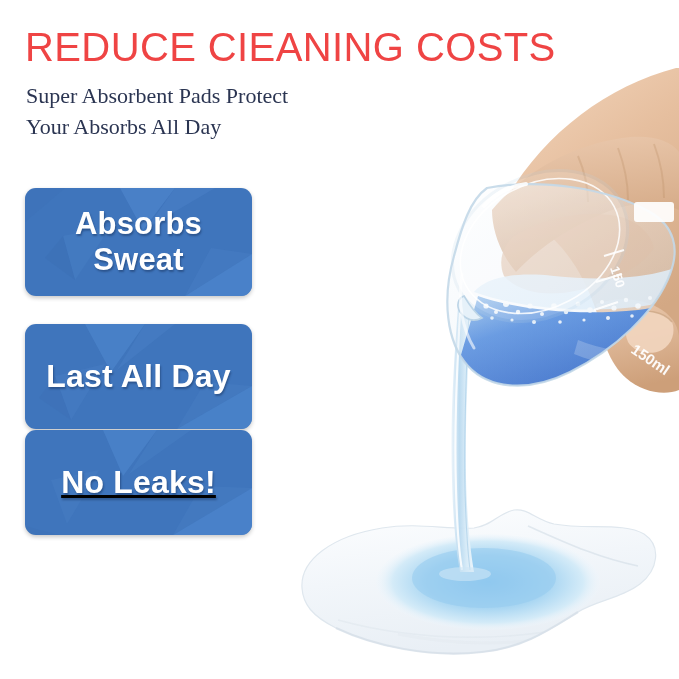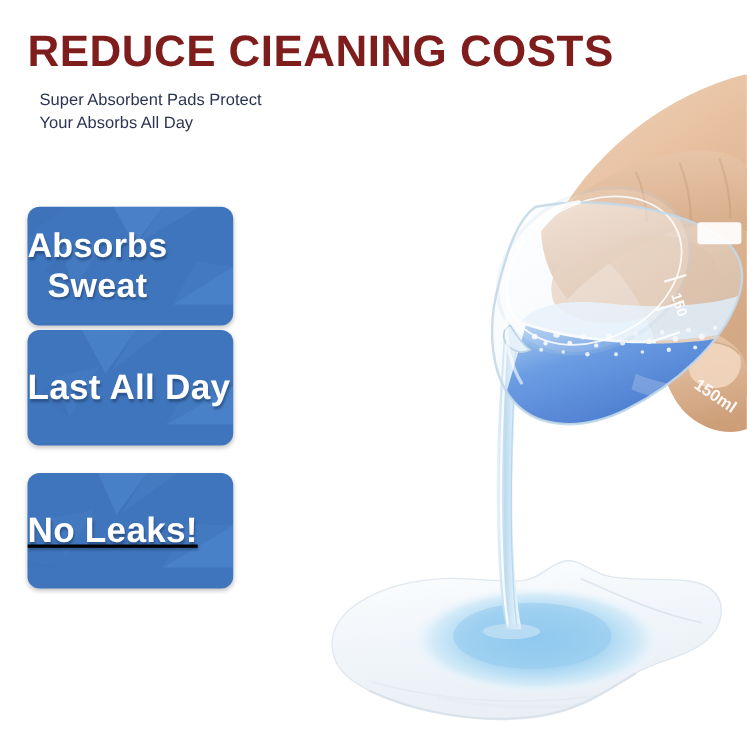--- a/index.html
+++ b/index.html
@@ -15,69 +15,70 @@
     overflow: hidden;
     font-family: "Liberation Sans", sans-serif;
   }
 
   
   #headline {
     position: absolute;
     left: 25px;
     top: 26px;
     font-size: 40px;
-    font-weight: bold;
+    font-weight: normal;
     letter-spacing: 0.4px;
-    color: #7f1d1d;
+    color: #ef4444;
     line-height: 1.05;
     white-space: nowrap;
   }
   #subtitle {
     position: absolute;
-    left: 36px;
+    left: 26px;
     top: 80px;
-    font-size: 15px;
+    font-size: 22px;
     color: #2b3552;
     line-height: 1.42;
     font-weight: normal;
+    font-family: Liberation Serif, serif;
   }
   #subtitle .sub-line { display: block; }
 
   
   .badge {
     position: absolute;
     left: 25px;
-    width: 187px;
+    width: 227px;
     border-radius: 11px;
     background: #3f75bc;
     box-shadow: 0 2px 4px rgba(0,0,0,0.22);
     overflow: hidden;
     display: flex;
     align-items: center;
-    justify-content: flex-start;
+    justify-content: center;
   }
   .badge .poly {
     position: absolute;
     inset: 0;
     pointer-events: none;
   }
   .badge .blabel {
     position: relative;
     z-index: 2;
     color: #ffffff;
     font-weight: bold;
     font-size: 31px;
     line-height: 1.16;
     text-align: center;
     text-shadow: 1px 2px 2px rgba(20,45,85,0.45);
     white-space: pre-line;
     letter-spacing: 0.2px;
   }
   #badge-0 { top: 188px;  height: 108px; }
-  #badge-1 { top: 300px;  height: 105px; }
+  #badge-1 { top: 324px;  height: 105px; }
   #badge-2 { top: 430px;  height: 105px; text-decoration: underline; }
   #badge-1 .blabel, #badge-2 .blabel { font-size: 32px; }
 
   
   #photo {
     position: absolute;
     left: 278px;
     top: 60px;
     width: 401px;
     height: 619px;

